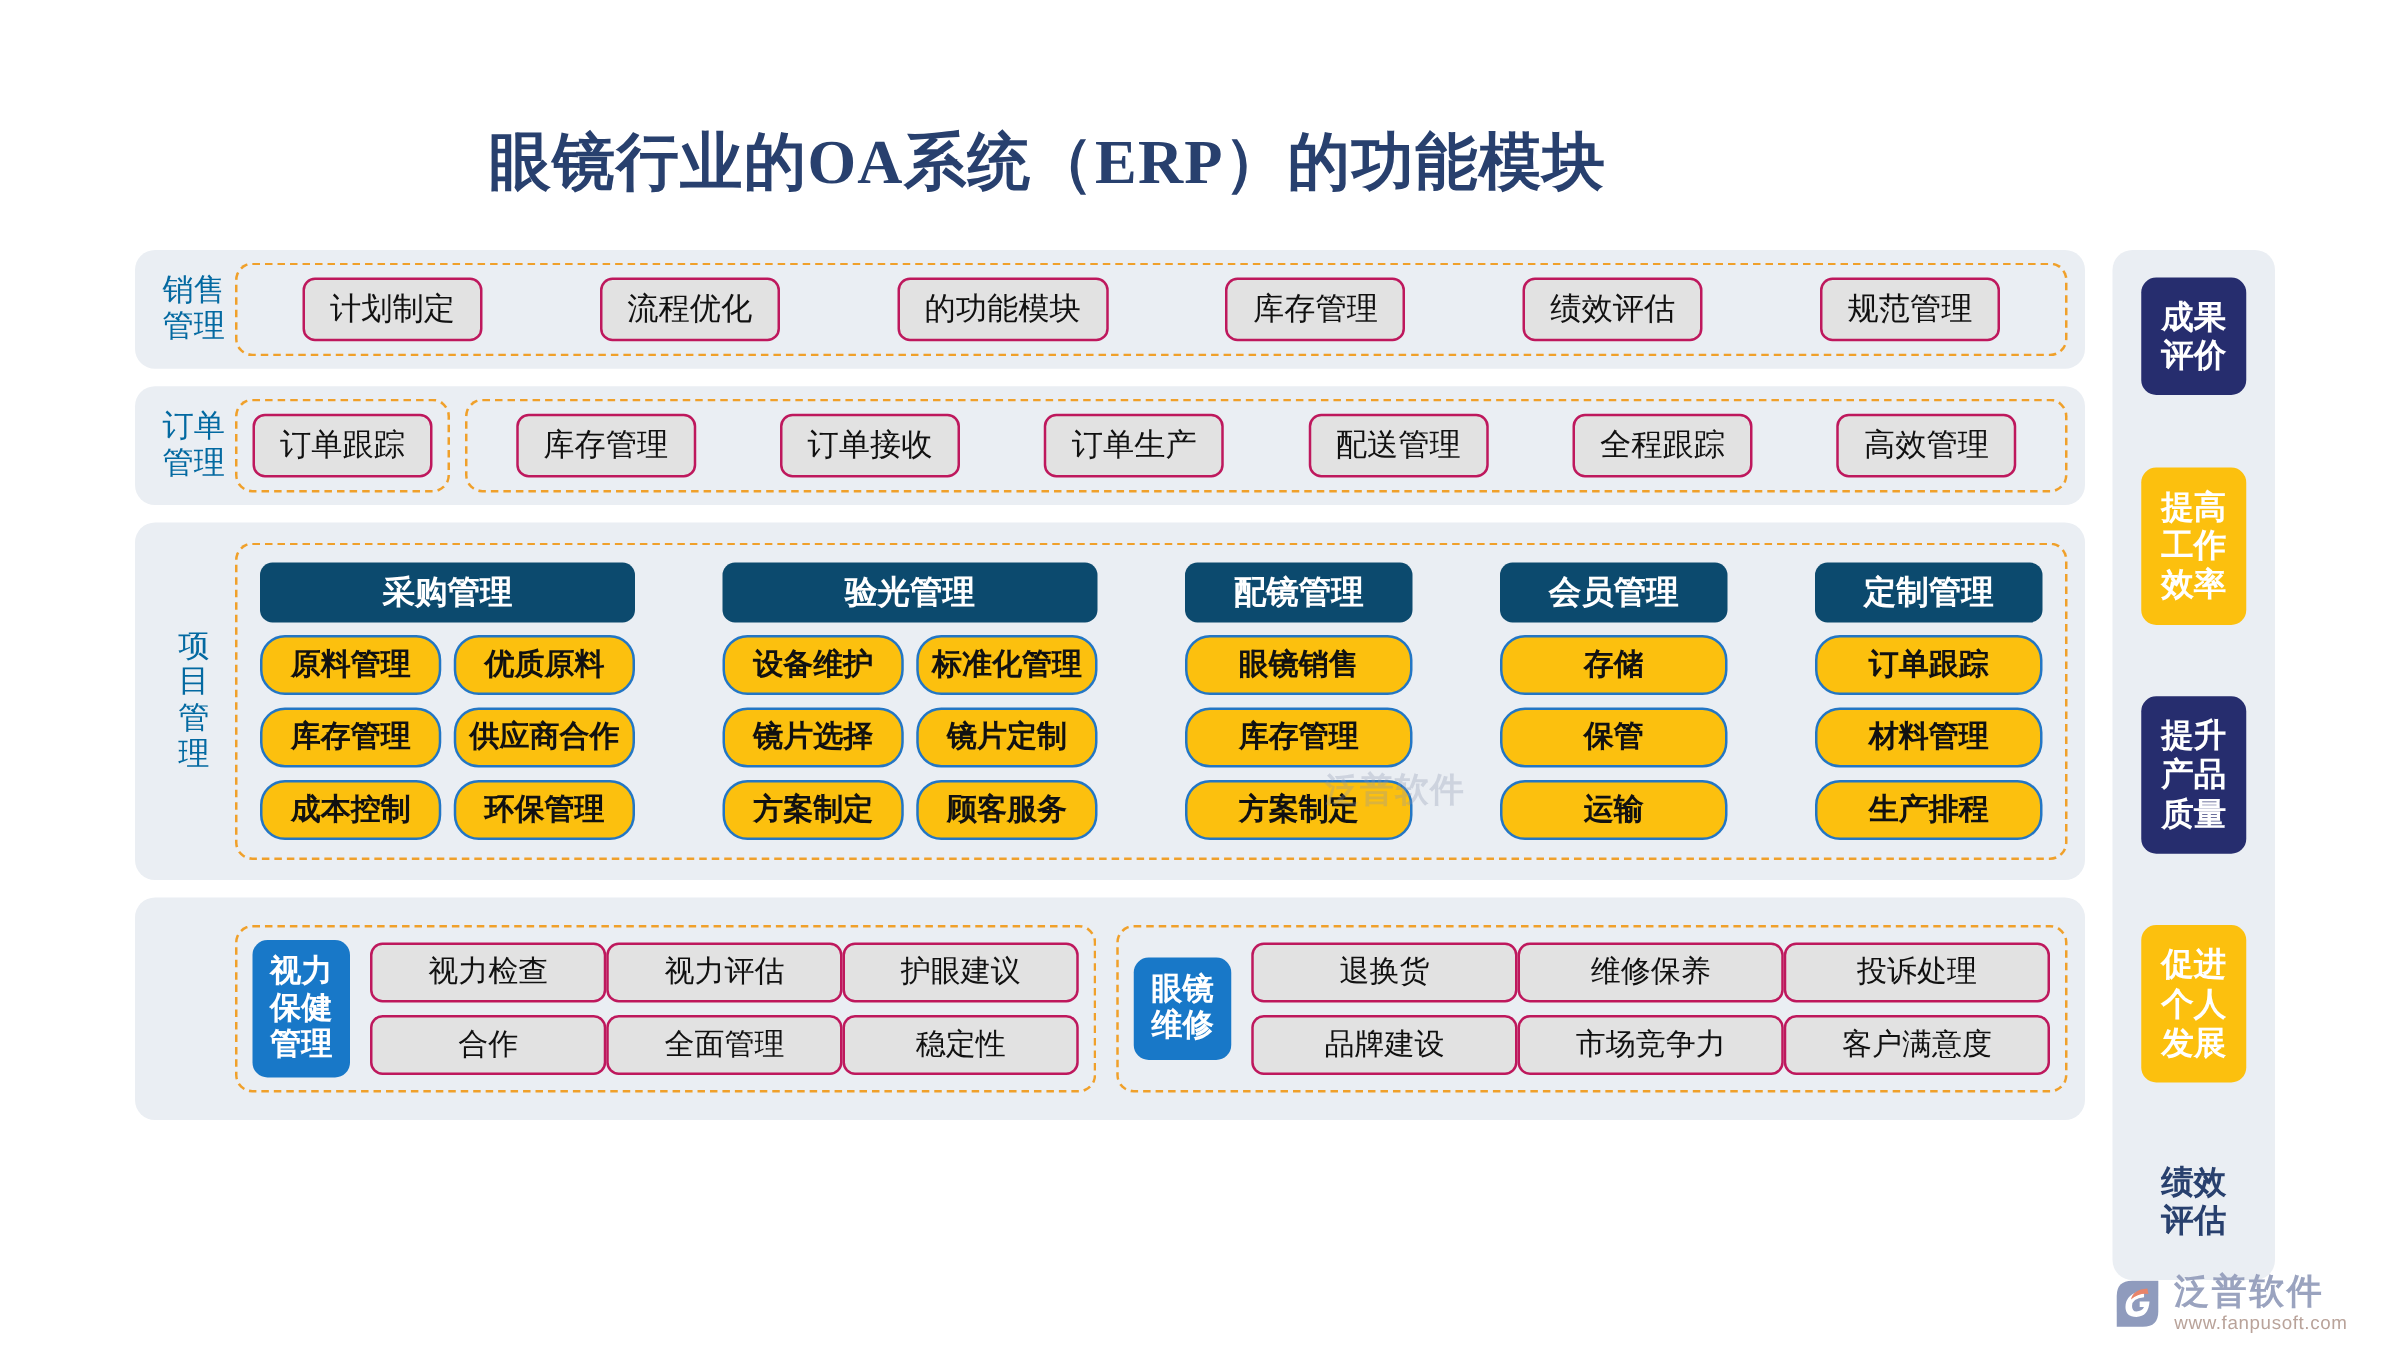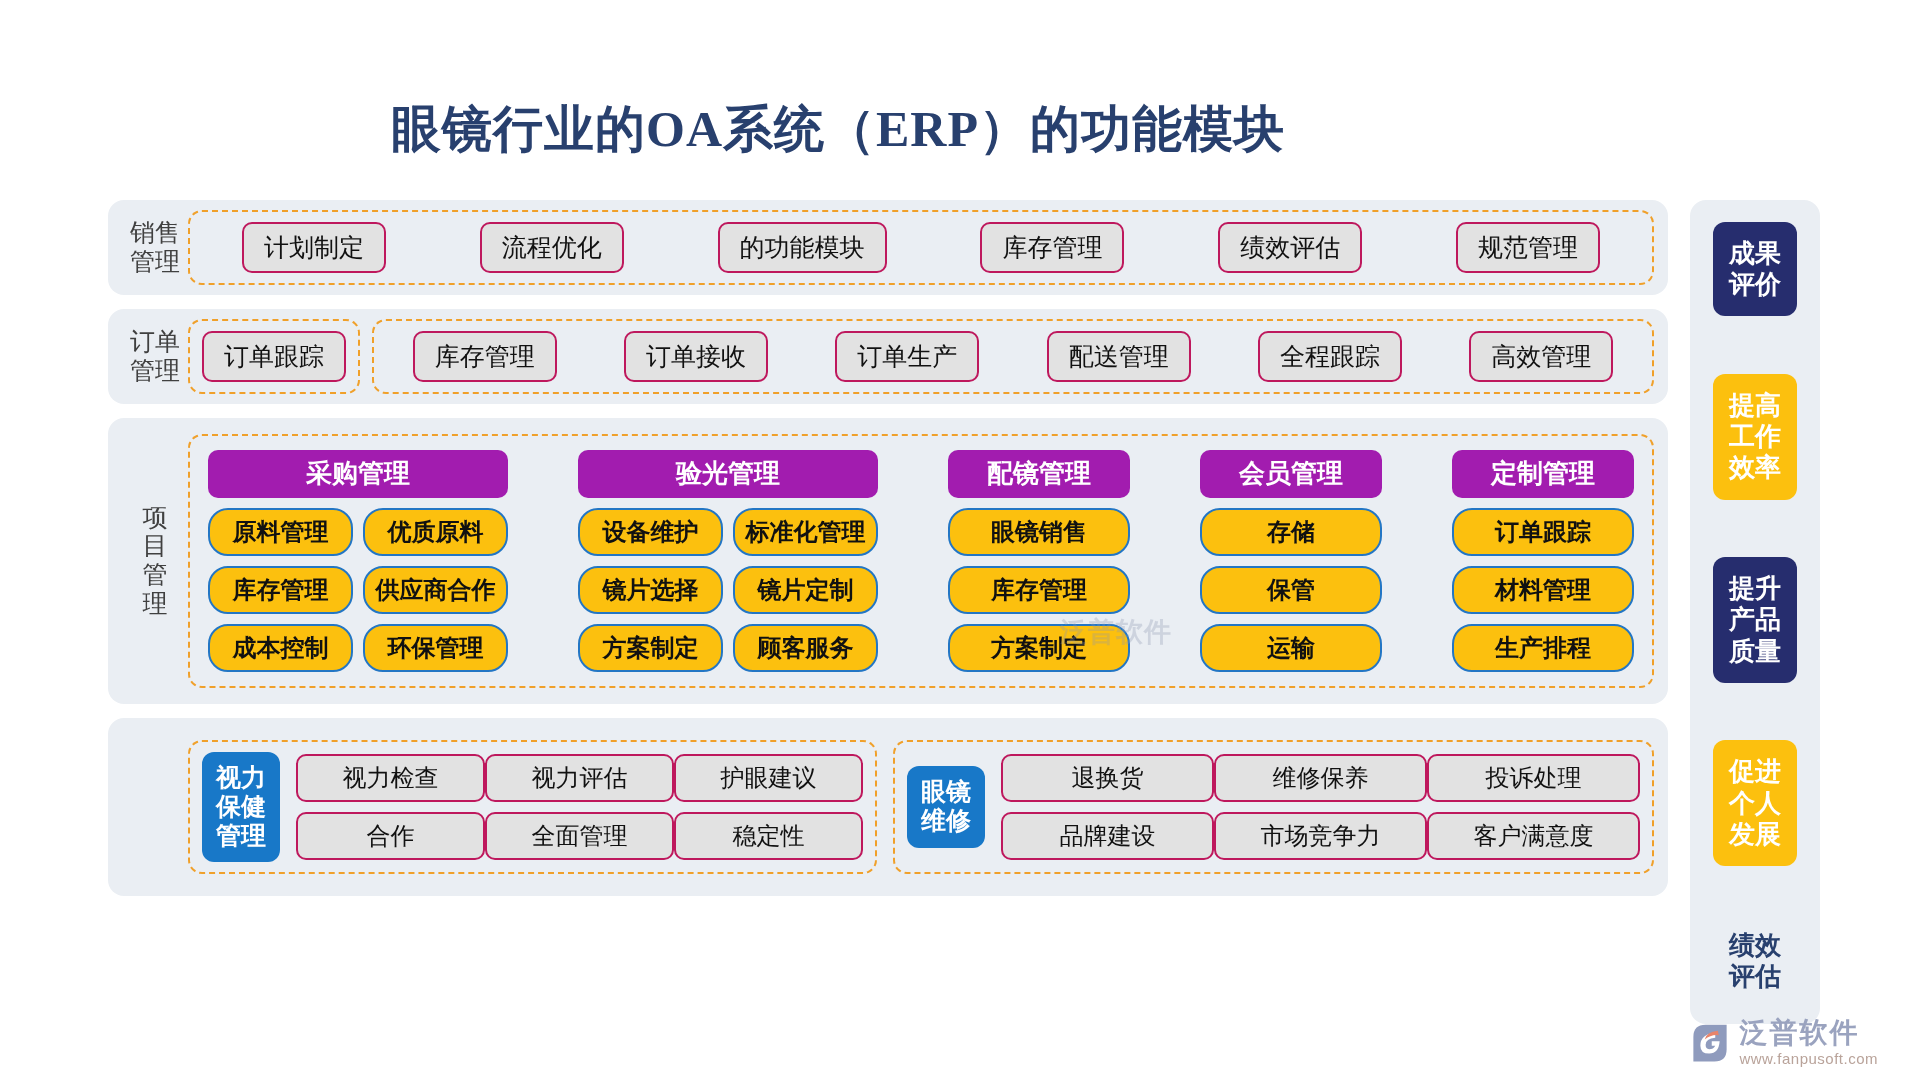--- a/index.html
+++ b/index.html
@@ -38,21 +38,21 @@
     align-items: center;
     margin-bottom: 14px;
     padding: 10px 14px;
   }
   .band-label {
     flex: 0 0 auto;
     width: 66px;
     text-align: center;
     font-size: 25px;
     line-height: 1.15;
-    color: #404040;
+    color: #0369a1;
     font-family: "Liberation Serif", "DejaVu Serif", serif;
     white-space: pre-line;
   }
   .band-body { flex: 1 1 auto; display: flex; align-items: center; gap: 12px; }
 
   
   .dashed {
     border: 2.5px dashed #f0a02a;
     border-radius: 14px;
     padding: 10px 12px;
@@ -87,21 +87,21 @@
     line-height: 1;
     padding: 10px 8px;
     text-align: center;
     white-space: nowrap;
     font-weight: bold;
     font-family: "Liberation Serif", "DejaVu Serif", serif;
   }
 
   
   .bhead {
-    background: #a21caf;
+    background: #0c4a6e;
     color: #fff;
     border-radius: 10px;
     font-size: 26px;
     font-weight: bold;
     text-align: center;
     padding: 11px 10px;
     line-height: 1;
     white-space: nowrap;
     font-family: "Liberation Serif", "DejaVu Serif", serif;
   }

